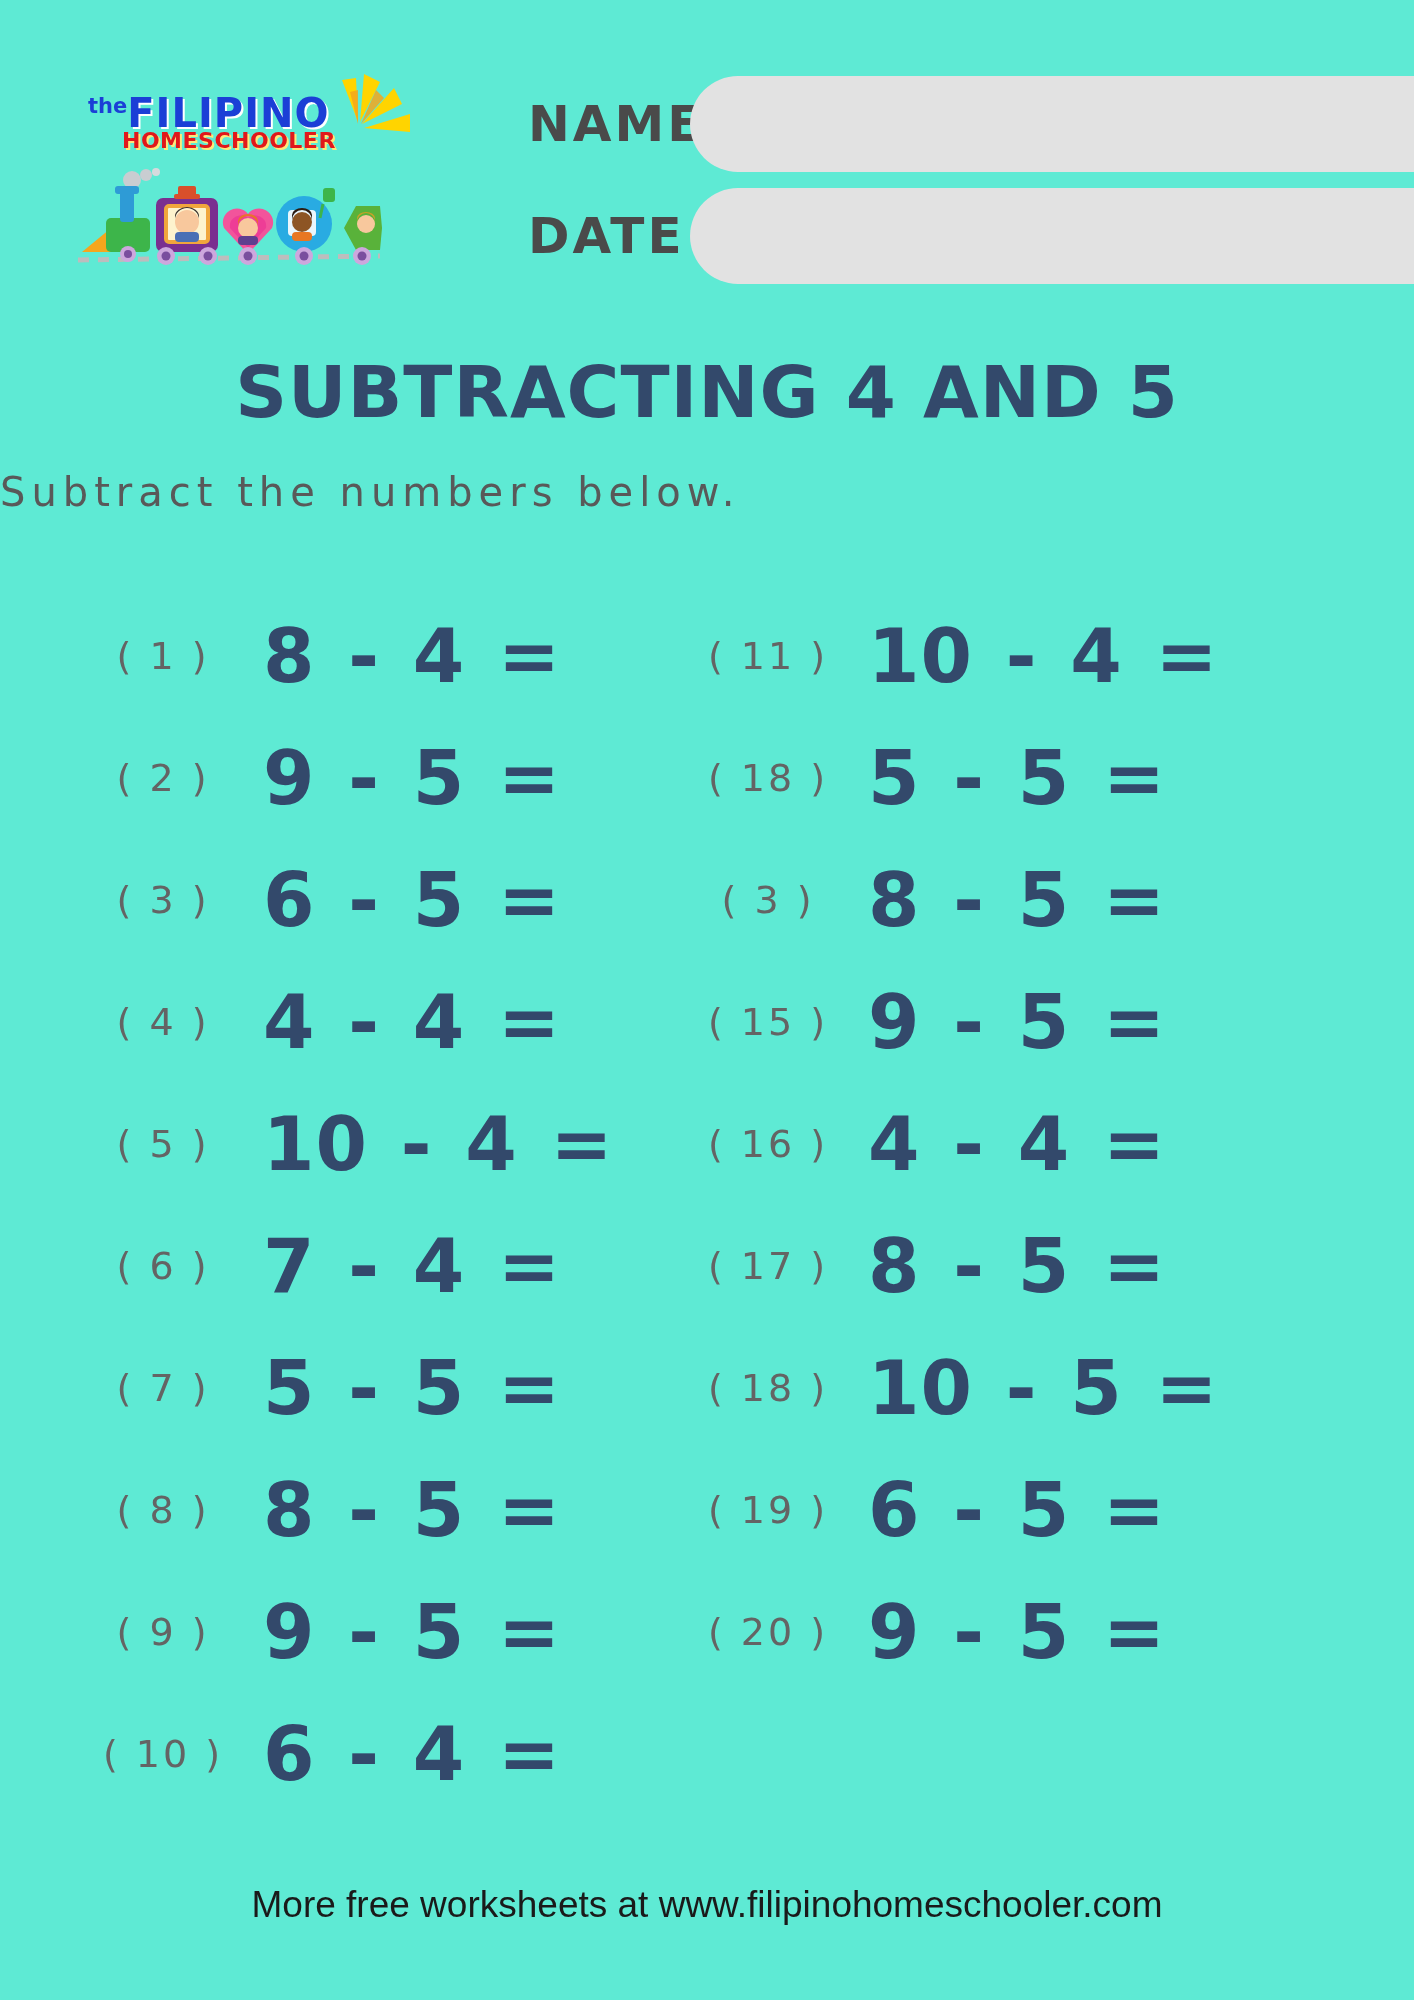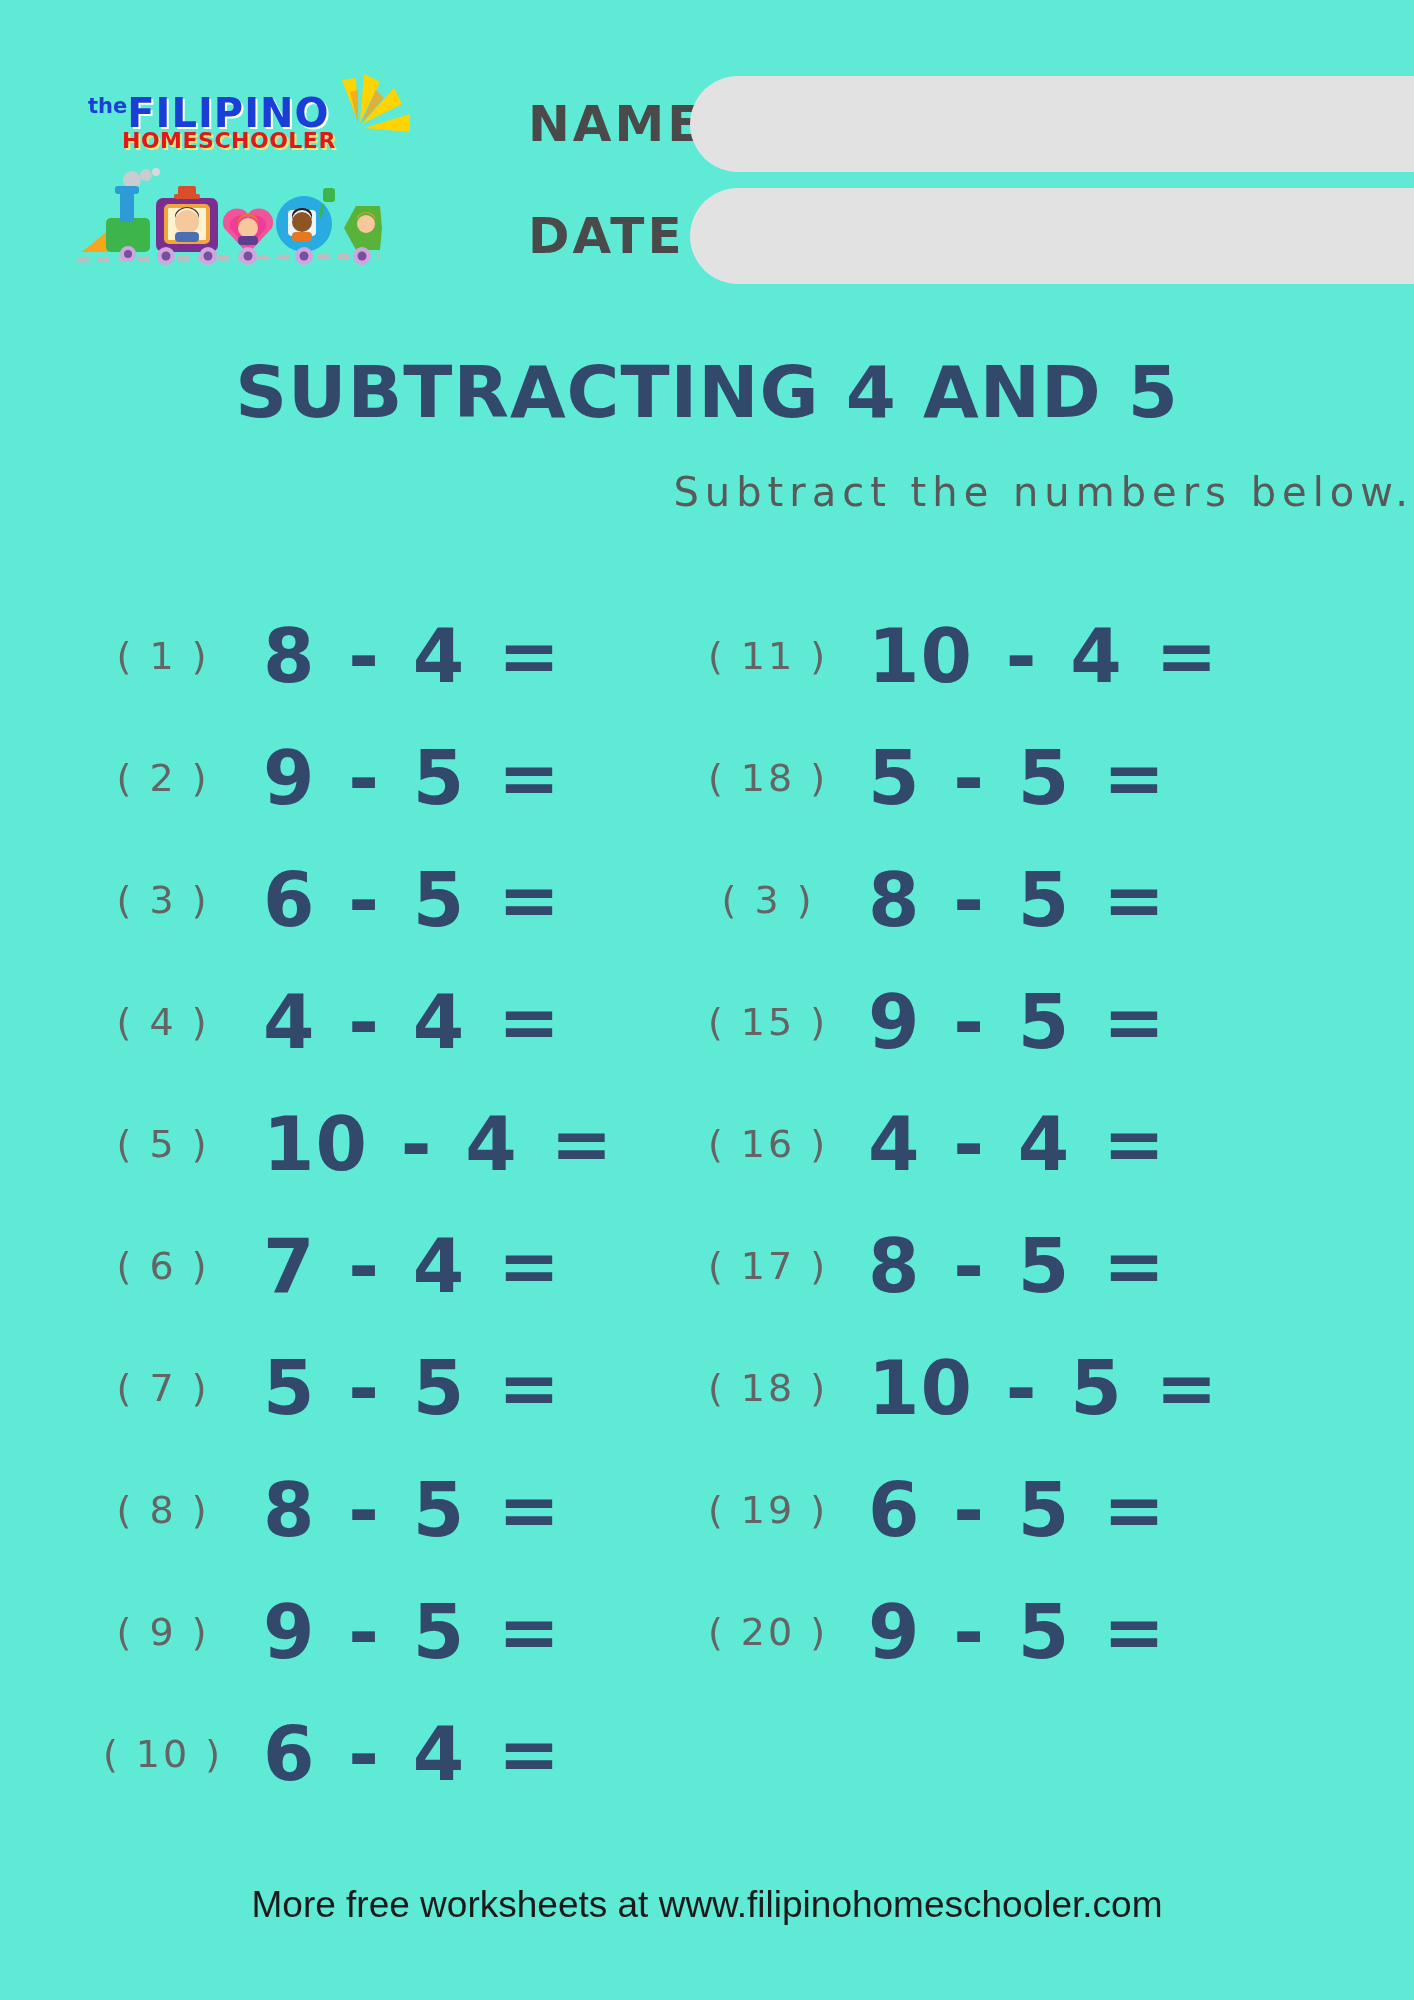--- a/index.html
+++ b/index.html
@@ -46,21 +46,21 @@
   #date-field{top:188px;}
 
   
   #ws-title{
     position:absolute;left:0;top:356px;width:100%;
     text-align:center;font-size:72px;font-weight:700;
     color:var(--navy,#33496B);letter-spacing:1px;line-height:1;
   }
   #ws-instructions{
     position:absolute;left:0;top:472px;width:100%;
-    text-align:right;font-size:40px;font-weight:400;
+    text-align:left;font-size:40px;font-weight:400;
     color:var(--sub-gray,#595959);letter-spacing:6px;line-height:1;
   }
 
   
   .problems-col{position:absolute;top:595px;}
   #col-left{left:63px;width:450px;}
   #col-right{left:668px;width:432px;}
   .problem{height:122px;display:flex;align-items:center;}
   .pnum{
     width:200px;flex:0 0 200px;text-align:center;white-space:nowrap;

